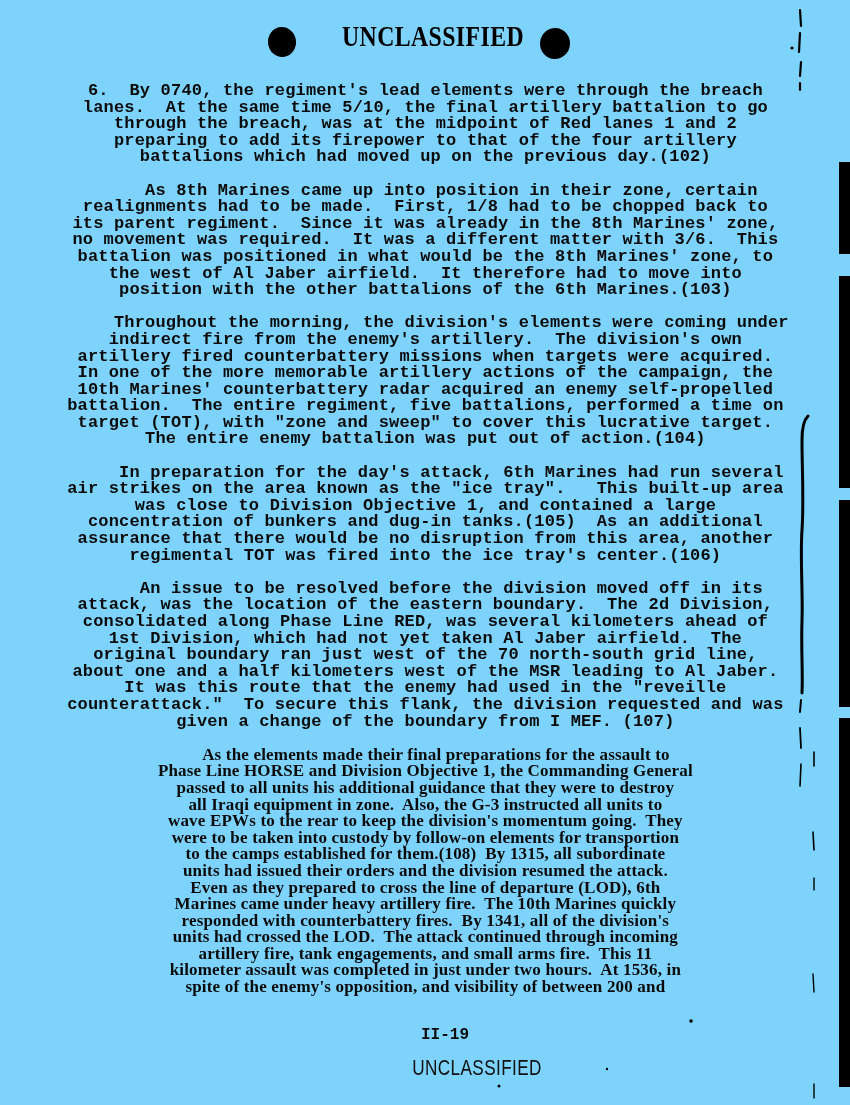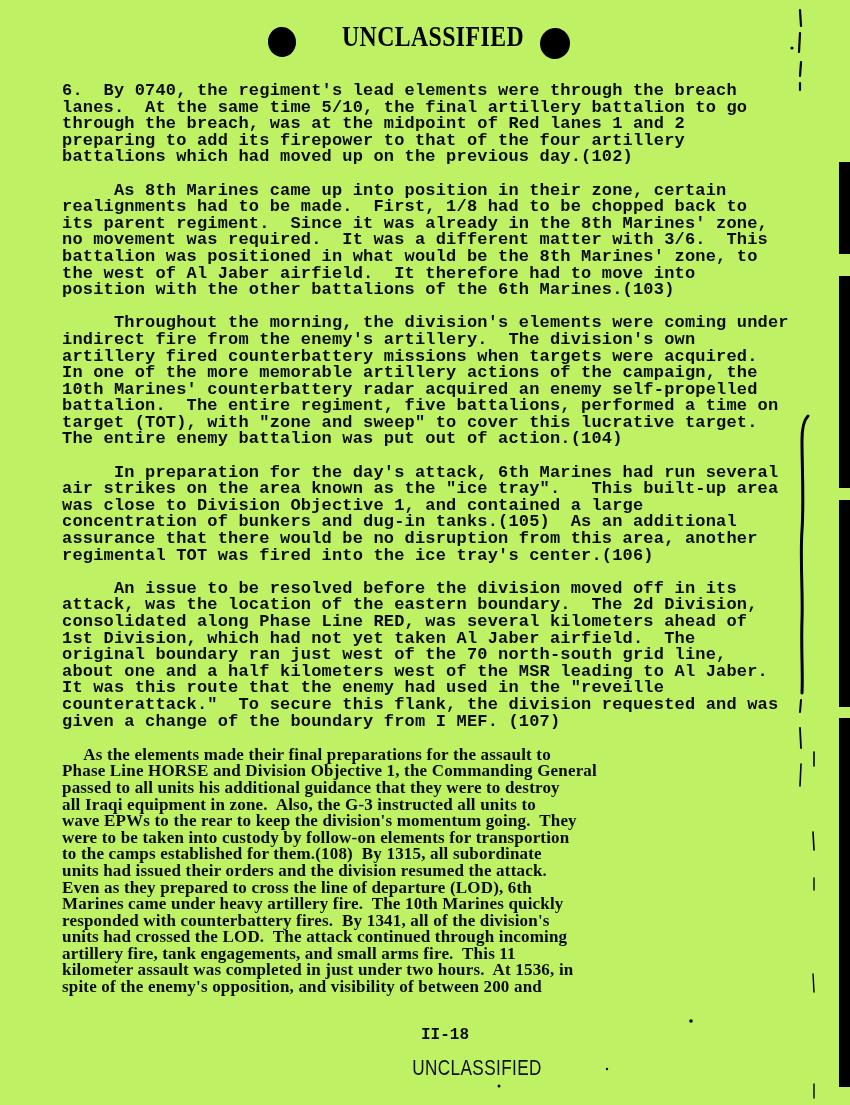--- a/index.html
+++ b/index.html
@@ -3,21 +3,21 @@
 <meta charset="utf-8">
 <style>
   html, body { margin: 0; padding: 0; }
   body {
     width: 850px; height: 1105px;
     background: #ffffff;
     position: relative;
     overflow: hidden;
     font-family: "Liberation Sans", sans-serif;
   }
-  .page { position: absolute; inset: 0; background: #bef264; }
+  .page { position: absolute; inset: 0; background: #7dd3fc; }
 
   
   .hdr-classification {
     position: absolute; left: 433px; top: 20px;
     transform: translateX(-50%) scaleX(0.82);
     transform-origin: center top;
     font-family: "Liberation Serif", serif;
     font-weight: bold; font-size: 29px; letter-spacing: 0.5px;
     color: #000; white-space: nowrap;
   }
@@ -27,21 +27,21 @@
   .punch-hole.left { left: 268px; top: 27px; width: 28px; height: 30px; transform: rotate(-6deg); }
   .punch-hole.right { left: 540px; top: 28px; width: 30px; height: 31px; transform: rotate(5deg); }
 
   
   .body-text {
     position: absolute; left: 62px; top: 83px;
     font-family: "Liberation Mono", "DejaVu Sans Mono", monospace;
     font-weight: bold; font-size: 17px; line-height: 16.6px;
     letter-spacing: 0.18px; color: #0b0b0b;
   }
-  .para { margin: 0 0 16.6px 0; white-space: pre; font: inherit; letter-spacing: inherit; }
+  .para { margin: 0 0 16.6px 0; white-space: pre; font: inherit; letter-spacing: inherit; text-align: center; }
   .para:last-child { margin-bottom: 0; font-family: Liberation Serif, serif; }
 
   
   .page-number {
     position: absolute; left: 421px; top: 1026px;
     font-family: "Liberation Mono", "DejaVu Sans Mono", monospace;
     font-weight: bold; font-size: 16px; color: #0b0b0b; white-space: nowrap;
   }
   .ftr-classification {
     position: absolute; left: 477px; top: 1055px;
@@ -116,21 +116,21 @@
 units had issued their orders and the division resumed the attack.
 Even as they prepared to cross the line of departure (LOD), 6th
 Marines came under heavy artillery fire.  The 10th Marines quickly
 responded with counterbattery fires.  By 1341, all of the division's
 units had crossed the LOD.  The attack continued through incoming
 artillery fire, tank engagements, and small arms fire.  This 11
 kilometer assault was completed in just under two hours.  At 1536, in
 spite of the enemy's opposition, and visibility of between 200 and</pre>
   </div>
 
-  <div class="page-number">II-18</div>
+  <div class="page-number">II-19</div>
   <div class="ftr-classification">UNCLASSIFIED</div>
 
   <div class="scan-bar b1"></div>
   <div class="scan-bar b2"></div>
   <div class="scan-bar b3"></div>
   <div class="scan-bar b4"></div>
 
   <svg class="noise-overlay" width="850" height="1105" viewBox="0 0 850 1105">
     <g stroke="#000" fill="none" stroke-linecap="round">
 

